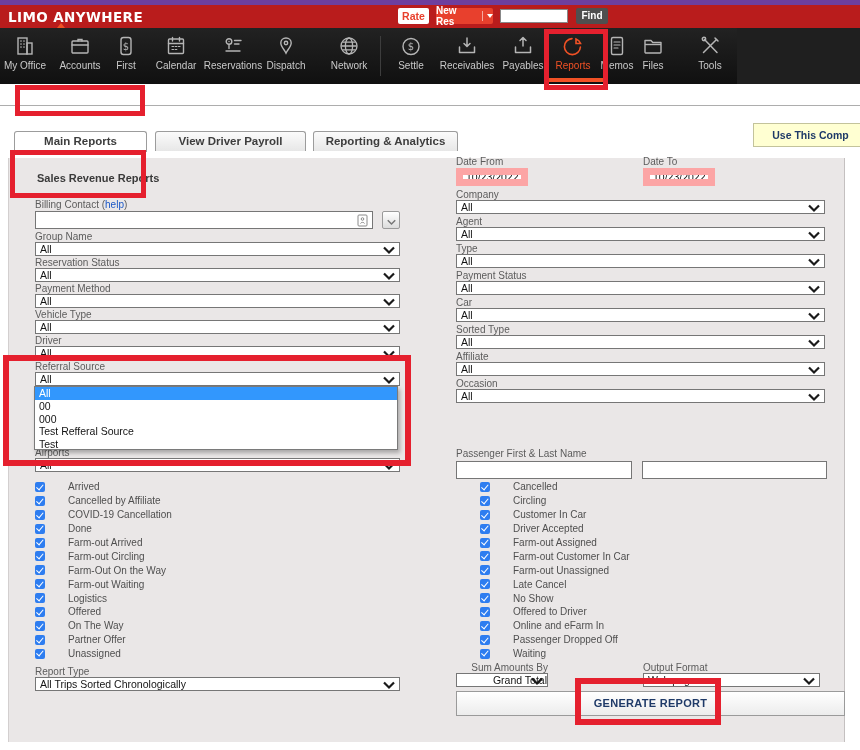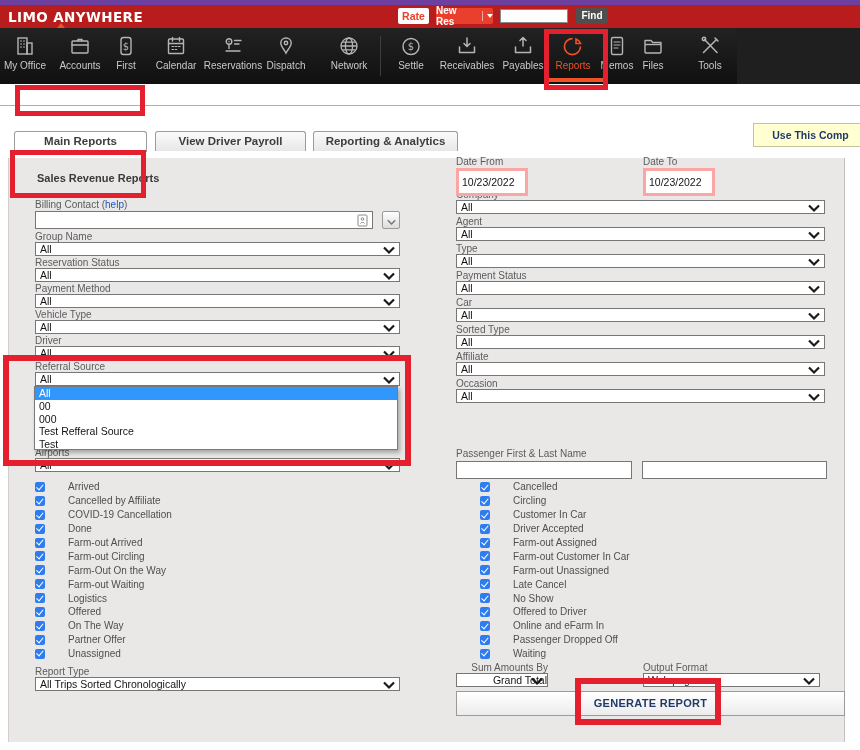--- a/index.html
+++ b/index.html
@@ -55,21 +55,21 @@
   .billing-drop-btn { position:absolute; right:0; top:0; width:18px; height:18px; border:1px solid #9a9a9a; background:linear-gradient(#fff,#dcdcdc); border-radius:2px; cursor:pointer; text-align:center; }
 
   .ref-wrap { position:relative; }
   .dropdown-list { position:absolute; left:-1px; top:25px; width:364px; height:64px; background:#fff; border:1px solid #7a7a7a; box-shadow:2px 3px 4px rgba(0,0,0,.28); z-index:6; }
   .dd-item { height:12.8px; line-height:12.8px; font-size:10.5px; color:#141414; padding-left:4px; cursor:pointer; white-space:nowrap; }
   .dd-item.hl { background:#3297fd; color:#fff; }
   .left-spacer { height:60px; }
 
   .date-row { position:relative; height:30px; margin-bottom:3px; }
   .date-group { position:absolute; top:0; }
-  .date-input { display:block; width:72px; height:28px; border:3px solid #fca5a5; font-size:10.5px; padding:0 3px; margin-top:1px; background:#fff; color:#141414; }
+  .date-input { display:block; width:72px; height:18px; border:7px solid #fca5a5; font-size:10.5px; padding:0 3px; margin-top:1px; background:#fff; color:#141414; }
 
   .passenger-block { position:absolute; left:456px; top:448px; width:372px; }
   .pass-row { display:flex; margin-top:2px; }
   .pass-input { height:18px; border:1px solid #767676; background:#fff; }
   .pass-first { width:176px; margin-right:10px; }
   .pass-last { width:185px; }
 
   .cb-col { position:absolute; top:480px; }
   .cb-left { left:35px; }
   .cb-right { left:480px; }

